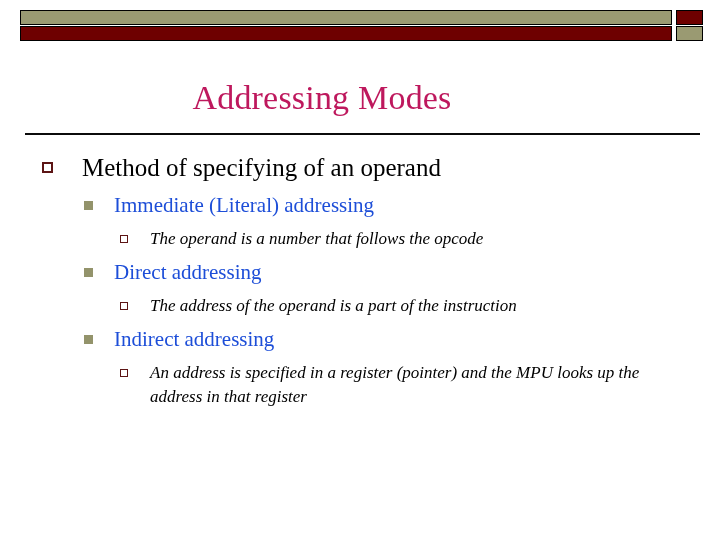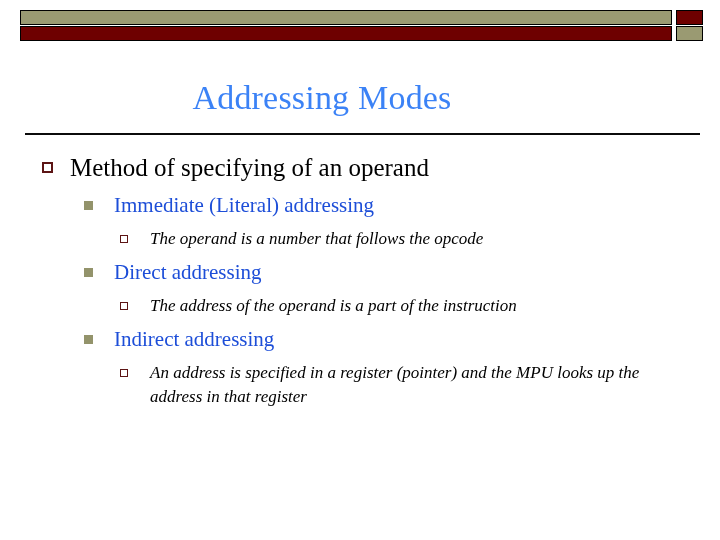--- a/index.html
+++ b/index.html
@@ -53,21 +53,21 @@
   .fill-tan  { background: #9a9a72; }
   .fill-red  { background: #6e0000; }
 
   
   #slide-title {
     position: absolute;
     left: 0;
     top: 78px;
     width: 644px;
     text-align: center;
-    color: #3b82f6;
+    color: #be185d;
     font-size: 34px;
     line-height: 40px;
     font-weight: normal;
     letter-spacing: 0.2px;
   }
 
   #title-rule {
     position: absolute;
     left: 25px;
     top: 133px;
@@ -93,20 +93,21 @@
   
   .marker {
     flex: 0 0 auto;
     display: inline-block;
   }
 
   
   .lvl1 {
     padding-left: 42px;
     margin-top: 4px;
+    gap: 12px;
   }
   .lvl1 .marker {
     width: 11px;
     height: 11px;
     box-sizing: border-box;
     border: 2.2px solid #5c1414;
     background: transparent;
     margin-top: 10px;
   }
   .lvl1 .btext {

